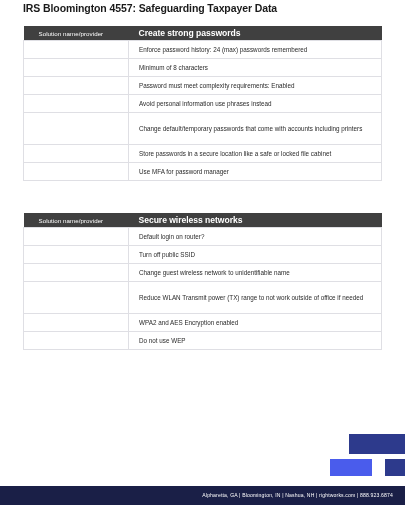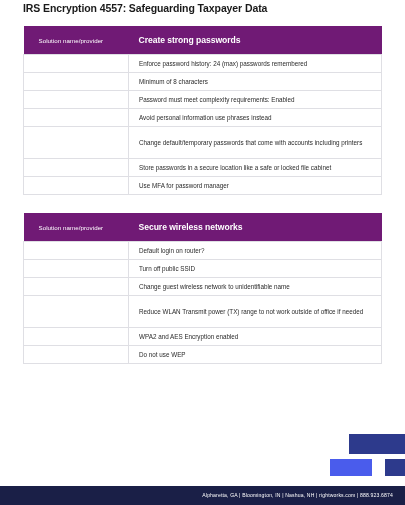--- a/index.html
+++ b/index.html
@@ -35,26 +35,26 @@
     table-layout: fixed;
   }
 
   .checklist-table.table-1 { top: 26px; }
   .checklist-table.table-2 { top: 213px; }
 
   .checklist-table col.col-solution { width: 105px; }
   .checklist-table col.col-item { width: 253px; }
 
   .checklist-table thead th {
-    background: #701a75;
+    background: #404040;
     color: #ffffff;
     text-align: left;
     vertical-align: middle;
     padding: 0;
-    height: 28px;
+    height: 14px;
     border: none;
   }
 
   .th-solution {
     font-size: 6.2px;
     font-weight: normal;
     color: #e3e6fb;
     padding-left: 15px !important;
     letter-spacing: 0.05px;
   }
@@ -132,21 +132,21 @@
     line-height: 19px;
     font-size: 5.1px;
     color: #ffffff;
     letter-spacing: 0.15px;
     white-space: nowrap;
   }
 </style>
 </head>
 <body>
 
-<div class="page-title">IRS Encryption 4557: Safeguarding Taxpayer Data</div>
+<div class="page-title">IRS Bloomington 4557: Safeguarding Taxpayer Data</div>
 
 <table class="checklist-table table-1">
   <colgroup>
     <col class="col-solution">
     <col class="col-item">
   </colgroup>
   <thead>
     <tr>
       <th class="th-solution">Solution name/provider</th>
       <th class="th-category">Create strong passwords</th>

